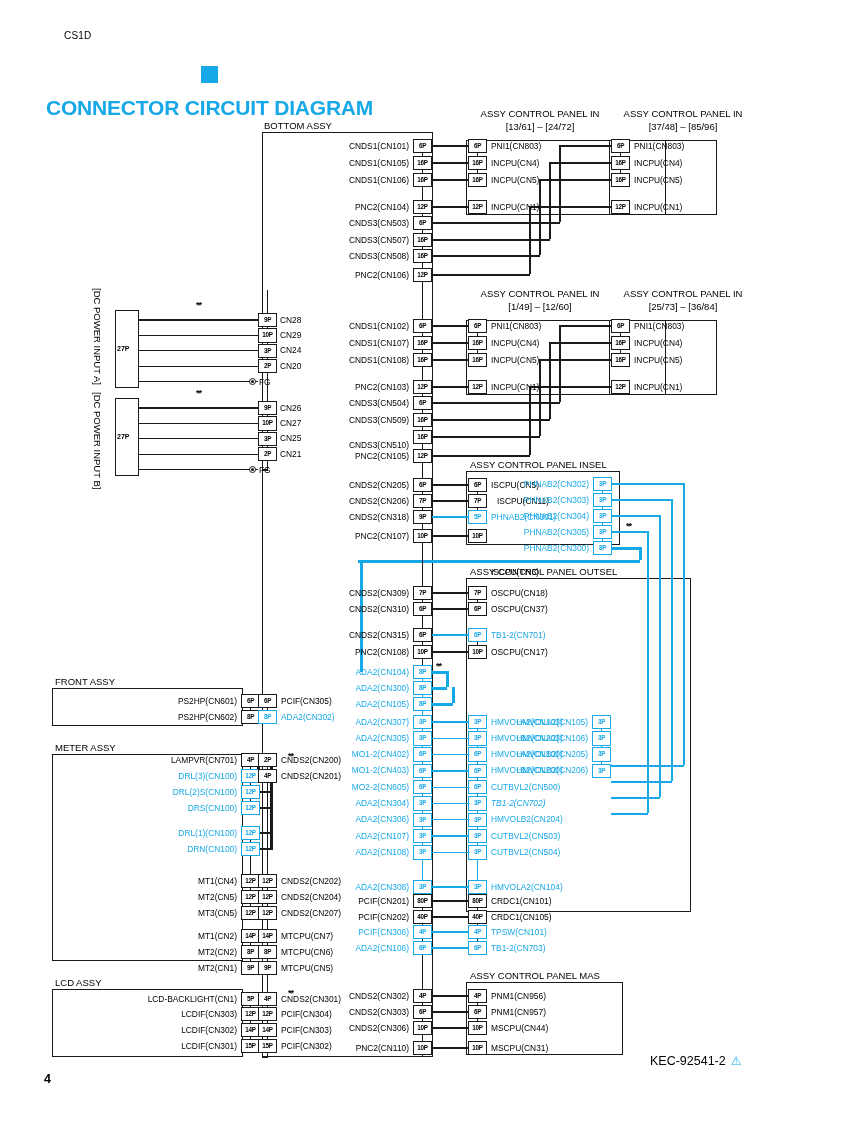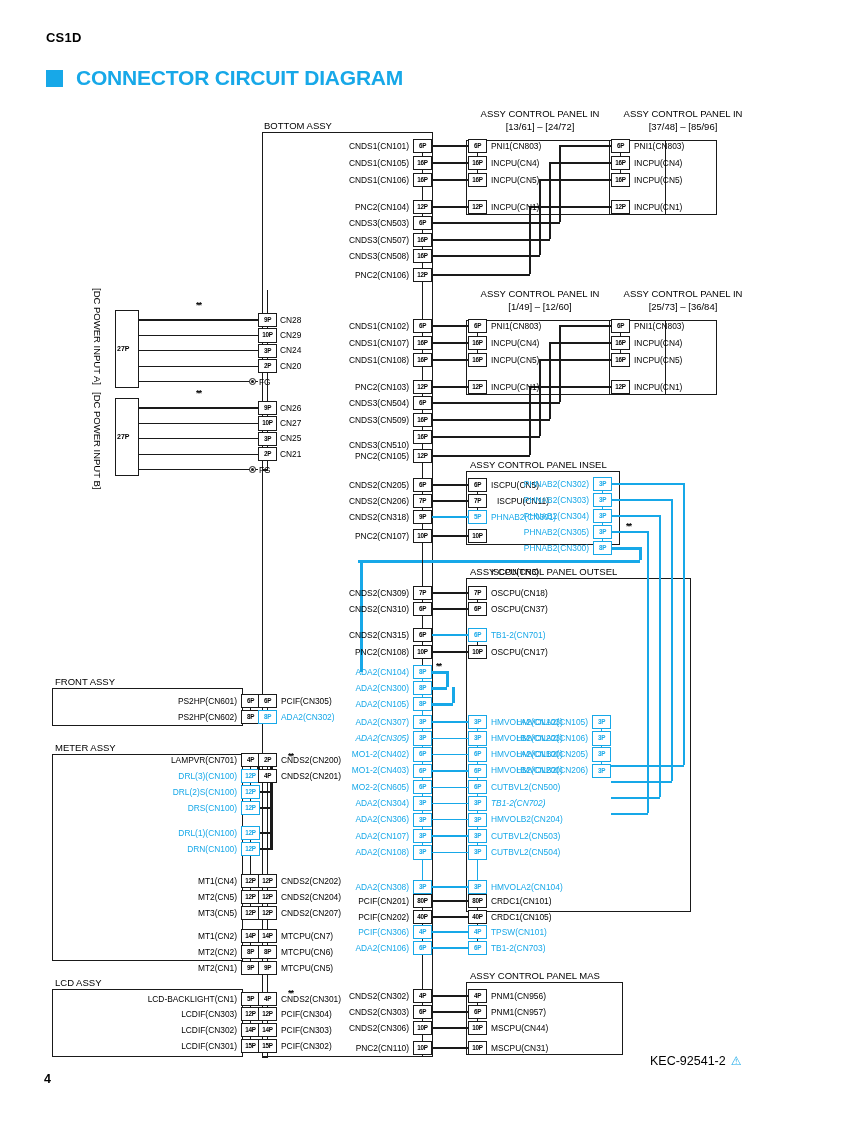--- a/index.html
+++ b/index.html
@@ -1,22 +1,22 @@
 <!DOCTYPE html>
 <html><head>
 <meta charset="utf-8">
 <style>
   html,body{margin:0;padding:0;background:#fff;}
   body{width:860px;height:1122px;position:relative;
        font-family:"Liberation Sans","DejaVu Sans",sans-serif;
        color:#000;-webkit-font-smoothing:antialiased;}
   .abs{position:absolute;}
   
-  #model-code{left:46px;top:30px;font-size:13px;font-weight:bold;letter-spacing:.2px;}
-  #section-title-row{left:46px;top:66px;display:flex;align-items:center;gap:13px;}
+  #model-code{left:64px;top:30px;font-size:10px;font-weight:normal;letter-spacing:.2px;}
+  #section-title-row{left:46px;top:66px;display:flex;align-items:center;gap:13px;flex-direction:column;}
   #title-bullet{width:17px;height:17px;background:#17a8e8;}
   #section-title{font-size:21px;font-weight:bold;color:#17a8e8;letter-spacing:-.2px;}
   #page-number{left:44px;top:1072px;font-size:12.5px;font-weight:bold;}
   #doc-code-row{left:650px;top:1054px;display:flex;align-items:center;gap:5px;font-size:12.5px;}
   #doc-warn{font-size:12px;color:#17a8e8;line-height:1;}
 
   
   .gbox{position:absolute;border:1.4px solid #1a1a1a;box-sizing:border-box;background:transparent;}
   .grp-label{position:absolute;font-size:9.5px;white-space:nowrap;}
   .grp-label.ctr{text-align:center;}
@@ -293,21 +293,21 @@
     <div class="conn cy" style="left: 413px; top: 714.75px;">3P</div>
     <div class="clab r cy" style="left: 109px; top: 717.5px; width: 300px;">ADA2(CN307)</div>
     <div class="conn cy" style="left: 468px; top: 714.75px;">3P</div>
     <div class="clab cy" style="left: 491px; top: 717.5px;">HMVOLA2(CN103)</div>
     <div class="wire wh cy" style="left: 432px; top: 721.35px; width: 36px;"></div>
     <div class="wire wv cy" style="left: 421.85px; top: 729px; height: 2.3px;"></div>
     <div class="wire wv cy" style="left: 476.85px; top: 729px; height: 2.3px;"></div>
     <div class="clab r cy" style="left: 288px; top: 717.5px; width: 300px;">HMVOLA2(CN105)</div>
     <div class="conn cy" style="left: 592px; top: 714.75px;">3P</div>
     <div class="conn cy" style="left: 413px; top: 731.05px;">3P</div>
-    <div class="clab r cy" style="left: 109px; top: 733.8px; width: 300px; font-style: italic;">ADA2(CN305)</div>
+    <div class="clab r cy" style="left: 109px; top: 733.8px; width: 300px;">ADA2(CN305)</div>
     <div class="conn cy" style="left: 468px; top: 731.05px;">3P</div>
     <div class="clab cy" style="left: 491px; top: 733.8px;">HMVOLB2(CN203)</div>
     <div class="wire wh cy" style="left: 432px; top: 737.65px; width: 36px;"></div>
     <div class="wire wv cy" style="left: 421.85px; top: 745.3px; height: 2.3px;"></div>
     <div class="wire wv cy" style="left: 476.85px; top: 745.3px; height: 2.3px;"></div>
     <div class="clab r cy" style="left: 288px; top: 733.8px; width: 300px;">HMVOLA2(CN106)</div>
     <div class="conn cy" style="left: 592px; top: 731.05px;">3P</div>
     <div class="conn cy" style="left: 413px; top: 747.35px;">6P</div>
     <div class="clab r cy" style="left: 109px; top: 750.1px; width: 300px;">MO1-2(CN402)</div>
     <div class="conn cy" style="left: 468px; top: 747.35px;">6P</div>

